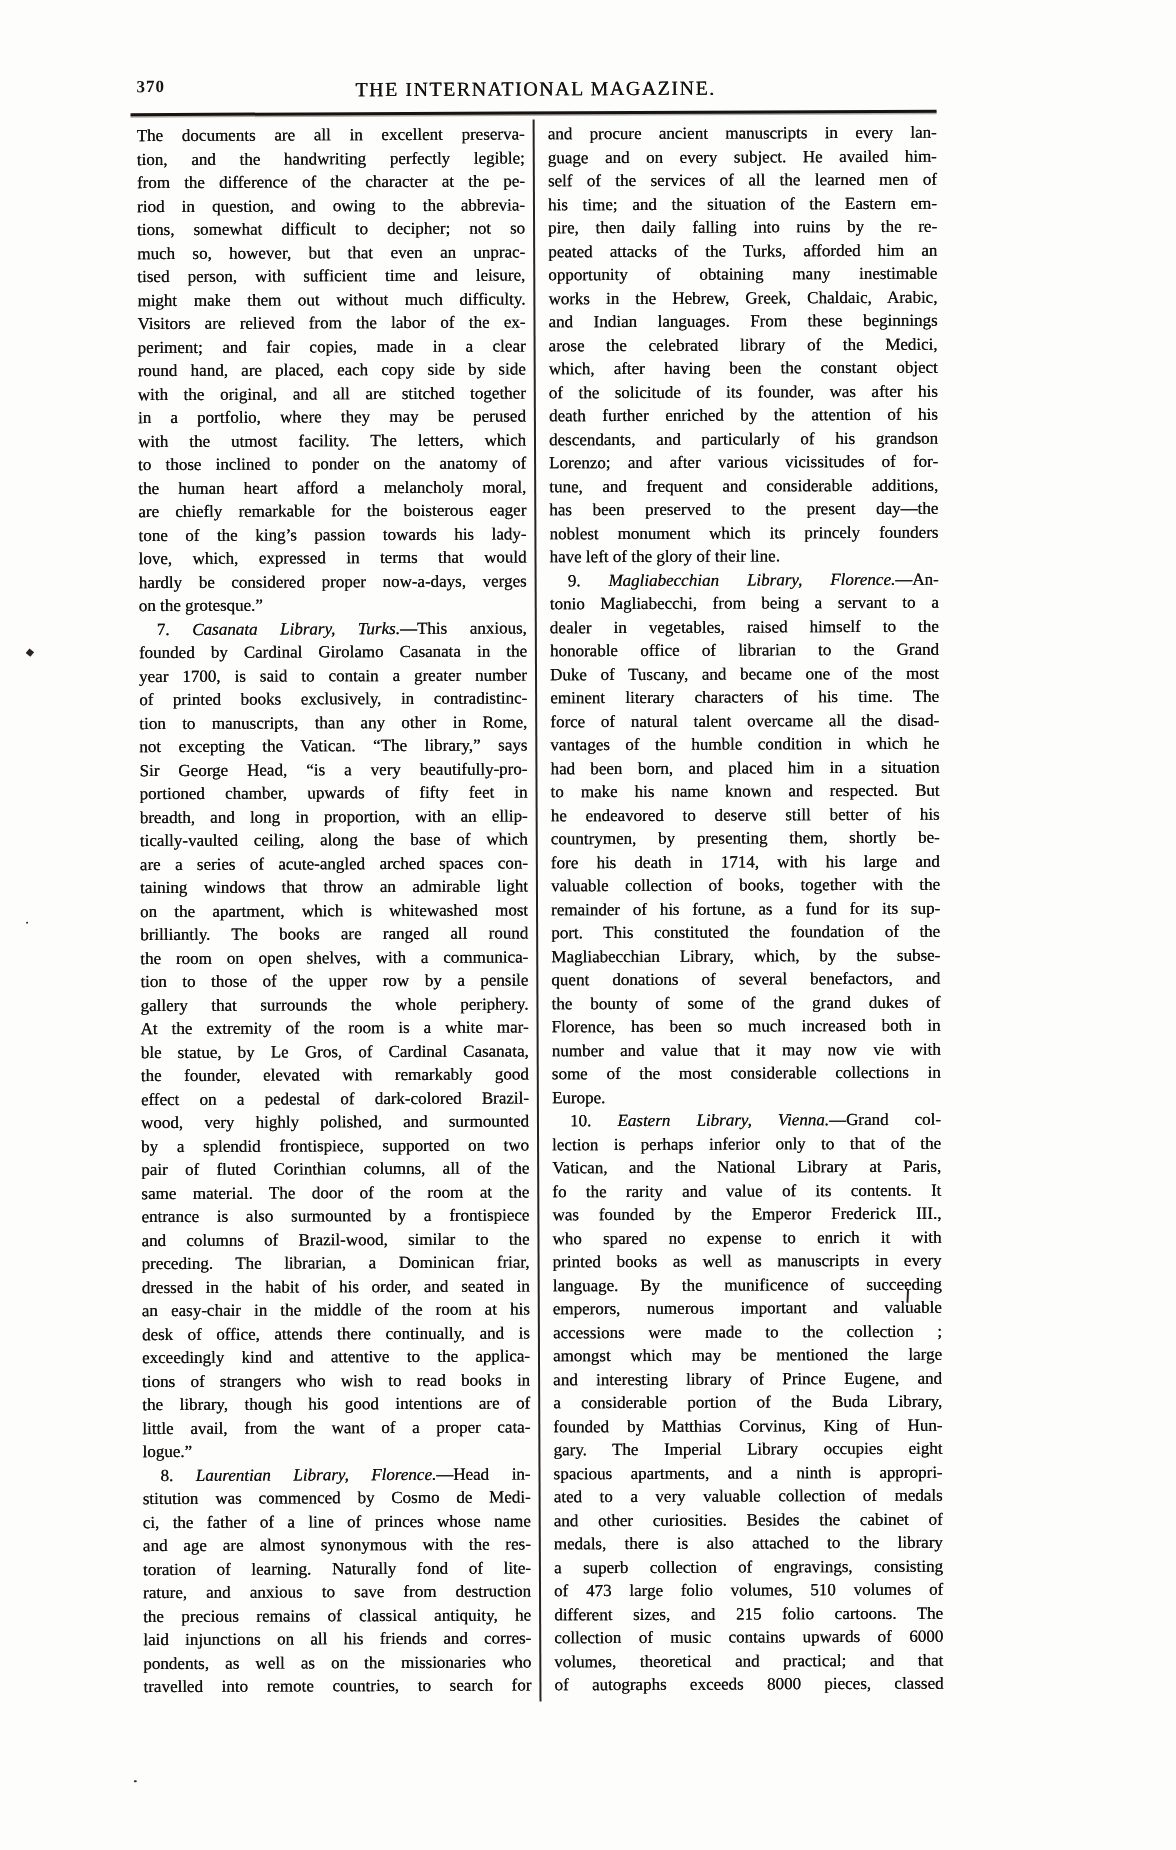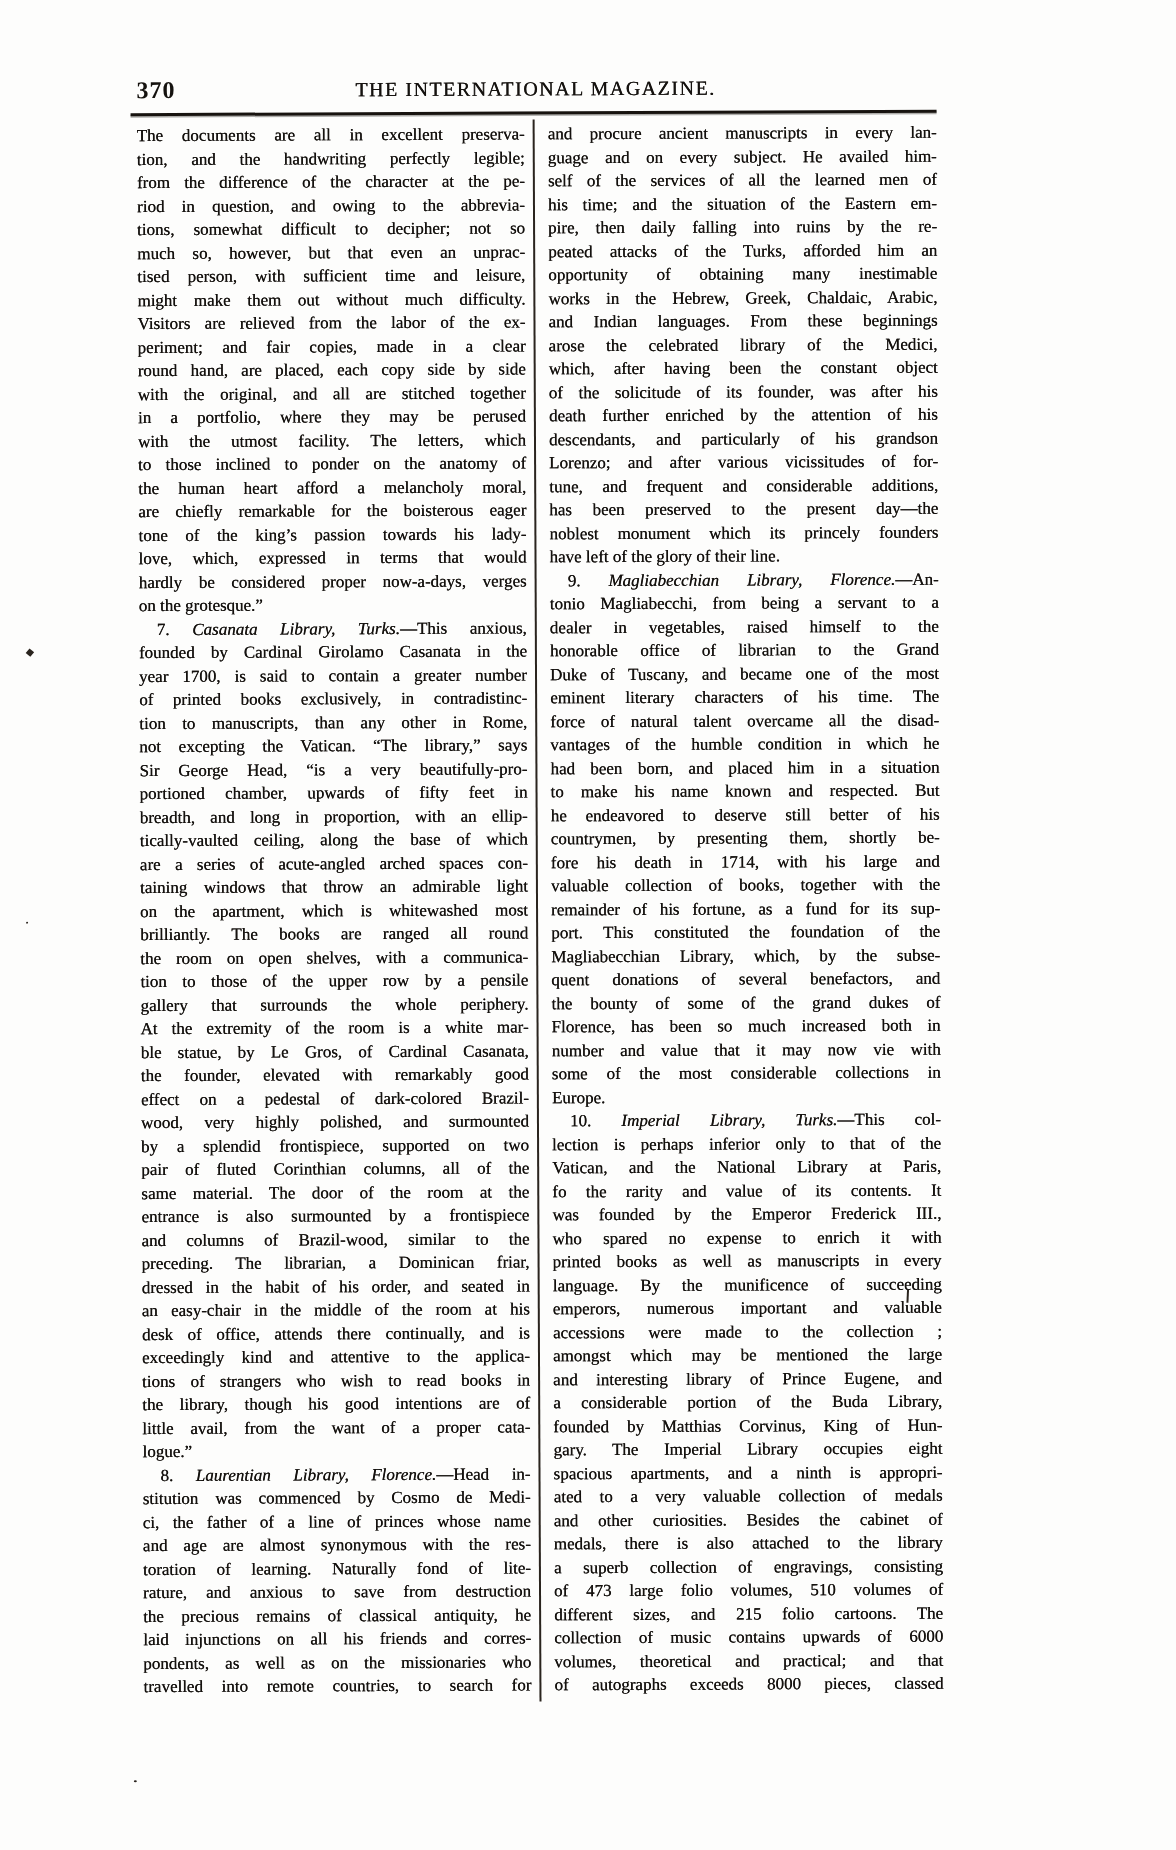--- a/index.html
+++ b/index.html
@@ -12,21 +12,21 @@
     font-family:"Liberation Serif","DejaVu Serif",serif;
     color:#15120f;
   }
   .scan-tilt{
     position:absolute;left:0;top:0;width:1176px;height:1850px;
     transform:rotate(-0.25deg);
     transform-origin:400px 900px;
   }
   .page-number{
     position:absolute;left:140px;top:76px;
-    font-size:24px;font-weight:bold;letter-spacing:1px;
+    font-size:17px;font-weight:bold;letter-spacing:1px;
   }
   .masthead{
     position:absolute;left:140px;top:78px;width:798px;
     text-align:center;font-size:20px;letter-spacing:1.5px;
     font-weight:normal;
     text-shadow:0.3px 0 0 currentColor;
   }
   .head-rule{
     position:absolute;left:134px;top:112px;width:806px;height:3px;
     background:#17130f;
@@ -186,21 +186,21 @@
             <div class="tline">remainder of his fortune, as a fund for its sup-</div>
             <div class="tline">port.  This constituted the foundation of the</div>
             <div class="tline">Magliabecchian Library, which, by the subse-</div>
             <div class="tline">quent donations of several benefactors, and</div>
             <div class="tline">the bounty of some of the grand dukes of</div>
             <div class="tline">Florence, has been so much increased both in</div>
             <div class="tline">number and value that it may now vie with</div>
             <div class="tline">some of the most considerable collections in</div>
             <div class="tline">Europe.</div>
           </div>
-        <div class="tline heading"><span>10.</span> <span class="ital">Imperial Library, Turks.</span><span>—This col-</span></div>
+        <div class="tline heading"><span>10.</span> <span class="ital">Eastern Library, Vienna.</span><span>—Grand col-</span></div>
         <div class="lines-block">
             <div class="tline">lection is perhaps inferior only to that of the</div>
             <div class="tline">Vatican, and the National Library at Paris,</div>
             <div class="tline">fo the rarity and value of its contents.  It</div>
             <div class="tline">was founded by the Emperor Frederick III.,</div>
             <div class="tline">who spared no expense to enrich it with</div>
             <div class="tline">printed books as well as manuscripts in every</div>
             <div class="tline">language.  By the munificence of succeeding</div>
             <div class="tline">emperors, numerous important and valuable</div>
             <div class="tline">accessions were made to the collection ;</div>

